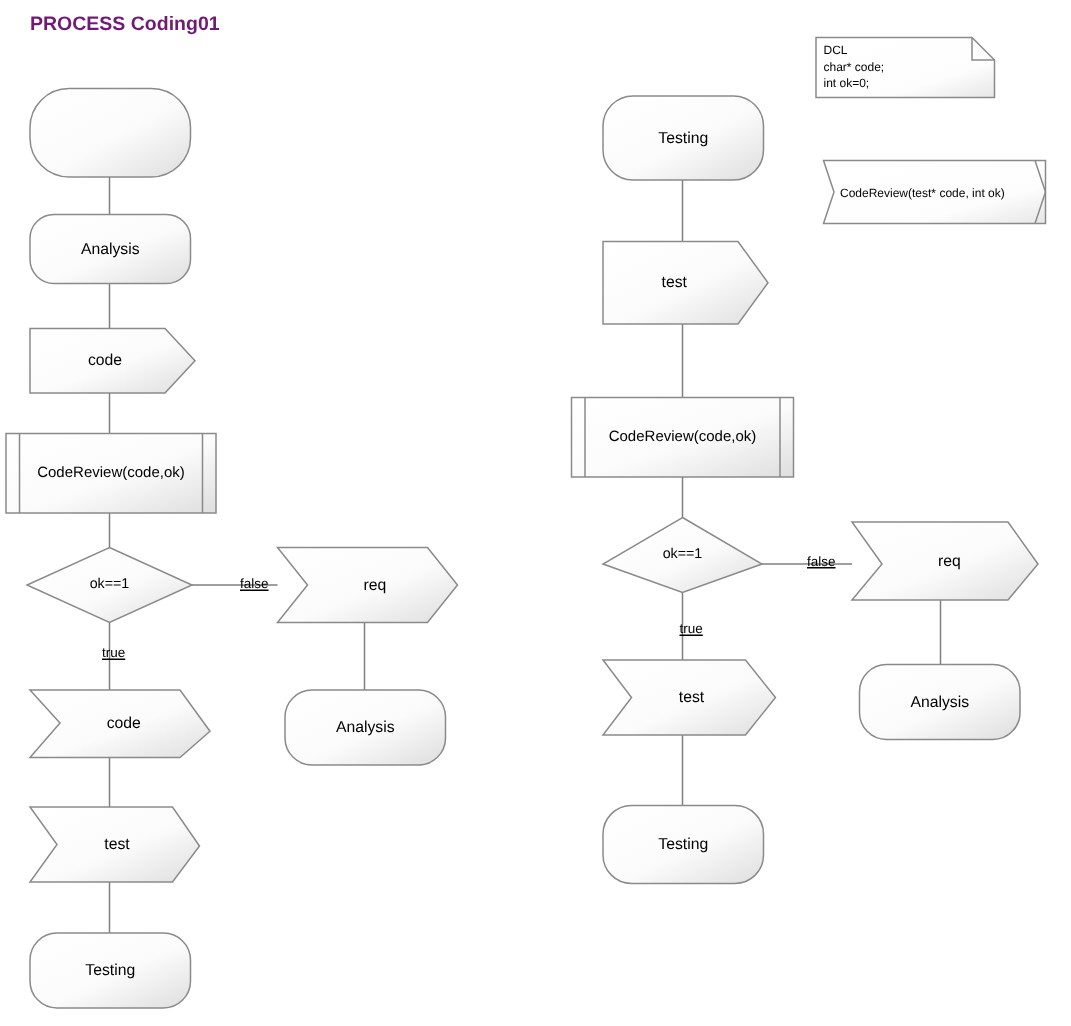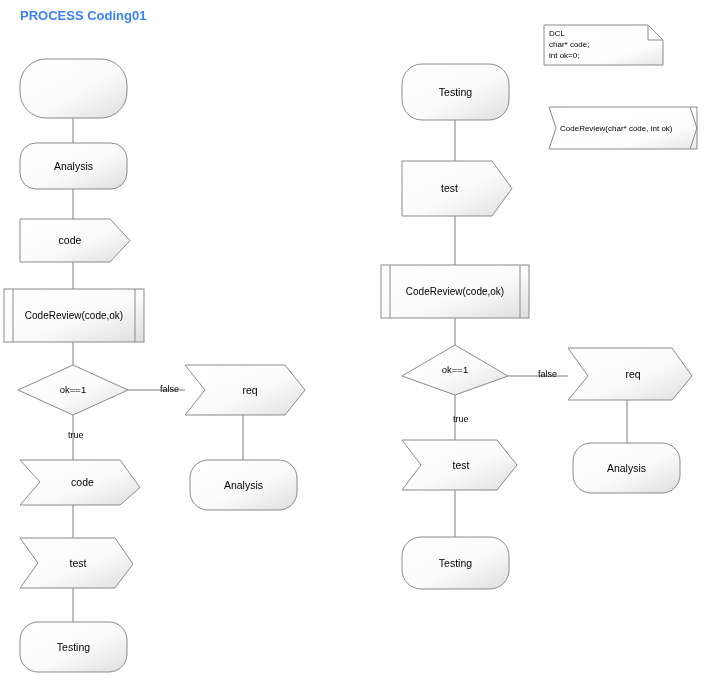--- a/index.html
+++ b/index.html
@@ -9,21 +9,21 @@
     font-family:"Liberation Sans", sans-serif;
     color:#000;
     position:relative;
     overflow:hidden;
   }
   #canvas{position:absolute;left:0;top:0;width:714px;height:684px;}
   .title{
     position:absolute;
     font-size:13px;
     font-weight:bold;
-    color:#3b82f6;
+    color:#701a75;
     white-space:nowrap;
   }
   .node{
     position:absolute;
     box-sizing:border-box;
     display:flex;
     align-items:center;
     justify-content:center;
     font-size:10.5px;
     color:#000;
@@ -31,20 +31,21 @@
     line-height:1.15;
     background:linear-gradient(135deg,#ffffff 0%,#ffffff 45%,#f1f1f1 75%,#e2e2e2 100%);
     border:1px solid #8a8a8a;
   }
   .shape-svg{position:absolute;left:0;top:0;overflow:visible;}
   .lbl{
     position:absolute;
     font-size:9px;
     color:#000;
     white-space:nowrap;
+    text-decoration:underline;
   }
   .note-text{
     position:absolute;
     font-size:8px;
     line-height:1.35;
     color:#000;
     white-space:pre;
   }
 </style>
 </head>
@@ -158,15 +159,15 @@
   <div class="node" style="left:573px;top:443px;width:107px;height:50px;border:none;background:none;">Analysis</div>
   <div class="node" style="left:416px;top:440px;width:90px;height:50px;border:none;background:none;">test</div>
   <div class="node" style="left:402px;top:537px;width:107px;height:52px;border:none;background:none;">Testing</div>
 
   <div class="lbl" style="left:538px;top:369px;">false</div>
   <div class="lbl" style="left:453px;top:414px;">true</div>
 
   <div class="note-text" style="left:549px;top:29px;">DCL
 char* code;
 int ok=0;</div>
-  <div class="note-text" style="left:560px;top:124px;">CodeReview(char* code, int ok)</div>
+  <div class="note-text" style="left:560px;top:124px;">CodeReview(test* code, int ok)</div>
 
 </div>
 
 </body></html>

